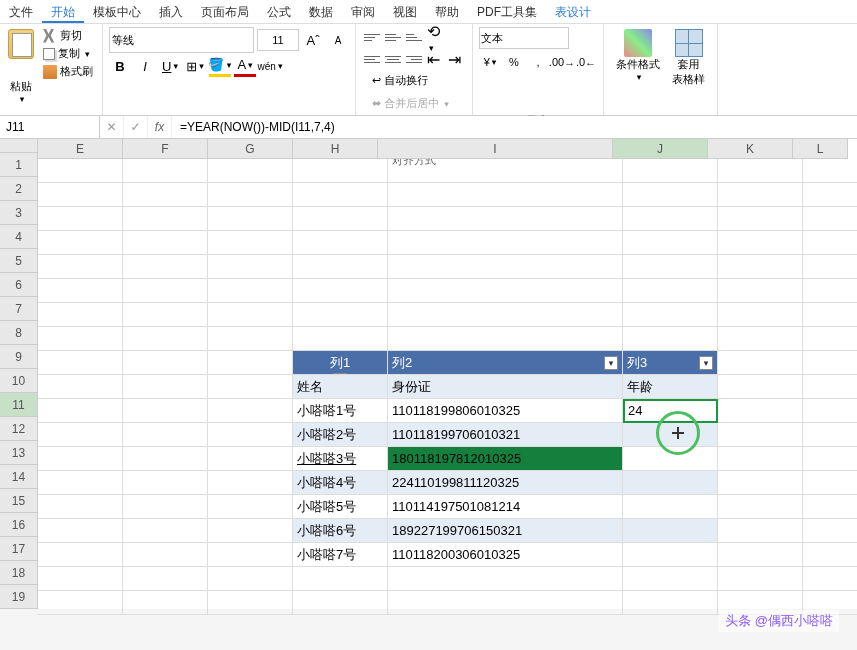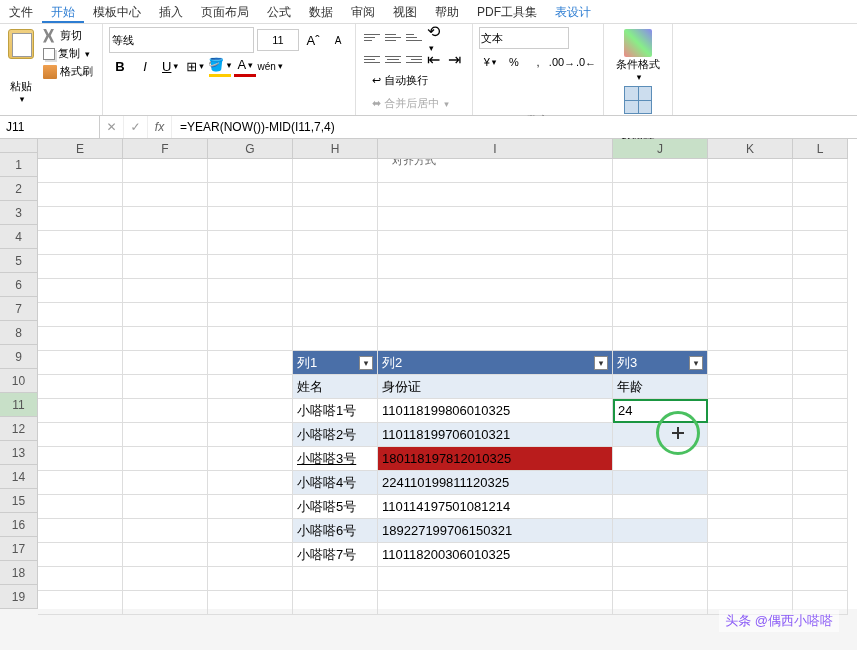--- a/index.html
+++ b/index.html
@@ -67,21 +67,21 @@
     .row-headers { display: flex; flex-direction: column; width: 38px; }
     .rh { background: #e8e8e8; border-right: 1px solid #ccc; border-bottom: 1px solid #ccc; text-align: center; font-size: 12px; color: #555; height: 24px; line-height: 24px; }
     .rh.active { background: #c8e0c8; }
     
     .grid-body { position: relative; }
     .grid-rows { display: flex; flex-direction: column; }
     .grow { display: flex; height: 24px; }
     .cell { border-right: 1px solid #ddd; border-bottom: 1px solid #ddd; font-size: 13px; padding: 2px 4px; line-height: 20px; overflow: hidden; white-space: nowrap; }
     
     .w-E { width: 85px; } .w-F { width: 85px; } .w-G { width: 85px; }
-    .w-H { width: 85px; } .w-I { width: 235px; } .w-J { width: 95px; }
+    .w-H { width: 95px; flex-direction: column; } .w-I { width: 235px; } .w-J { width: 95px; }
     .w-K { width: 85px; } .w-L { width: 55px; }
     
     .tblhdr { background: #4a6fa8; color: #fff; display: flex; justify-content: space-between; align-items: center; padding: 2px 4px; }
     .tblhdr .fbtn-drop { width: 14px; height: 14px; background: #fff; color: #333; font-size: 9px; display: flex; align-items: center; justify-content: center; border: 1px solid #888; }
     
     .active-cell { border: 2px solid #1a9641; padding: 0 3px; }
     
     .cursor-circle { position: absolute; width: 44px; height: 44px; border: 3px solid #4ac060; border-radius: 50%; pointer-events: none; }
     .cursor-plus { position: absolute; width: 12px; height: 12px; pointer-events: none; }
     .cursor-plus::before, .cursor-plus::after { content: ""; position: absolute; background: #333; }
@@ -227,21 +227,21 @@
         <div class="nbtn">¥<span class="dd-arrow">▾</span></div>
         <div class="nbtn">%</div>
         <div class="nbtn">,</div>
         <div class="nbtn">.00→</div>
         <div class="nbtn">.0←</div>
       </div>
     </div>
     <div class="group-label">数字</div>
   </div>
 
-  <div class="ribbon-group" style="flex-direction:column">
+  <div class="ribbon-group" style="flex-direction:row">
     <div class="style-btn">
       <div class="cond-icon"></div>
       <span>条件格式</span>
         <span class="dd-arrow">▾</span>
     </div>
     <div class="style-btn">
       <div class="tbl-icon">
           <span></span>
           <span></span>
           <span></span>
@@ -426,21 +426,21 @@
             <div class="cell w-I" style="background: rgb(228, 236, 245);">110118199706010321</div>
             <div class="cell w-J" style="background: rgb(228, 236, 245);"></div>
             <div class="cell w-K"></div>
             <div class="cell w-L"></div>
           </div>
           <div class="grow">
             <div class="cell w-E"></div>
             <div class="cell w-F"></div>
             <div class="cell w-G"></div>
             <div class="cell w-H" style="background: rgb(255, 255, 255); text-decoration: underline;">小嗒嗒3号</div>
-            <div class="cell w-I" style="background: #b91c1c;">180118197812010325</div>
+            <div class="cell w-I" style="background: #15803d;">180118197812010325</div>
             <div class="cell w-J" style="background: rgb(255, 255, 255);"></div>
             <div class="cell w-K"></div>
             <div class="cell w-L"></div>
           </div>
           <div class="grow">
             <div class="cell w-E"></div>
             <div class="cell w-F"></div>
             <div class="cell w-G"></div>
             <div class="cell w-H" style="background: rgb(228, 236, 245);">小嗒嗒4号</div>
             <div class="cell w-I" style="background: rgb(228, 236, 245);">224110199811120325</div>

